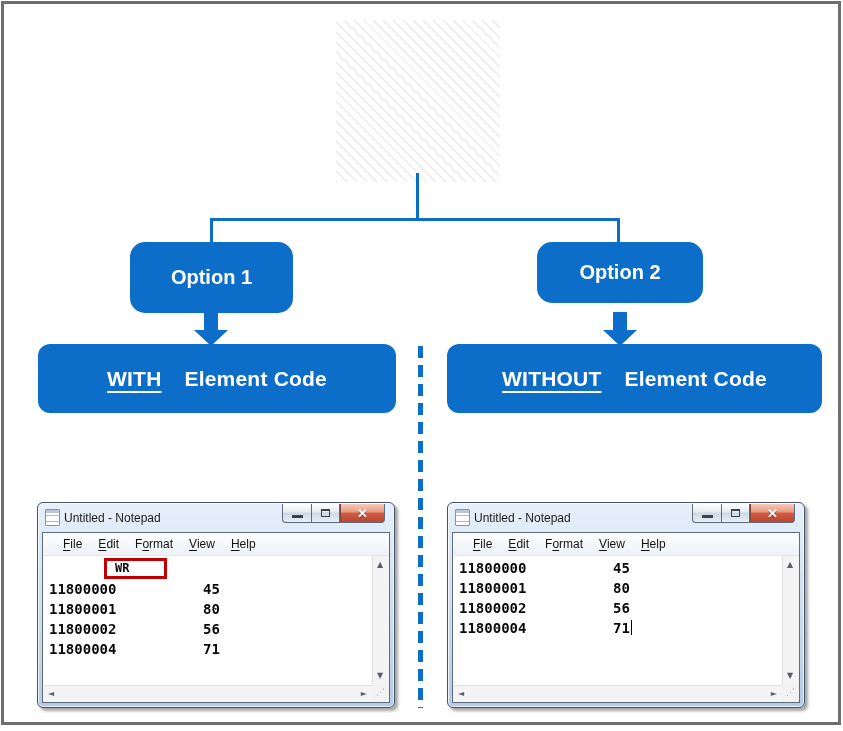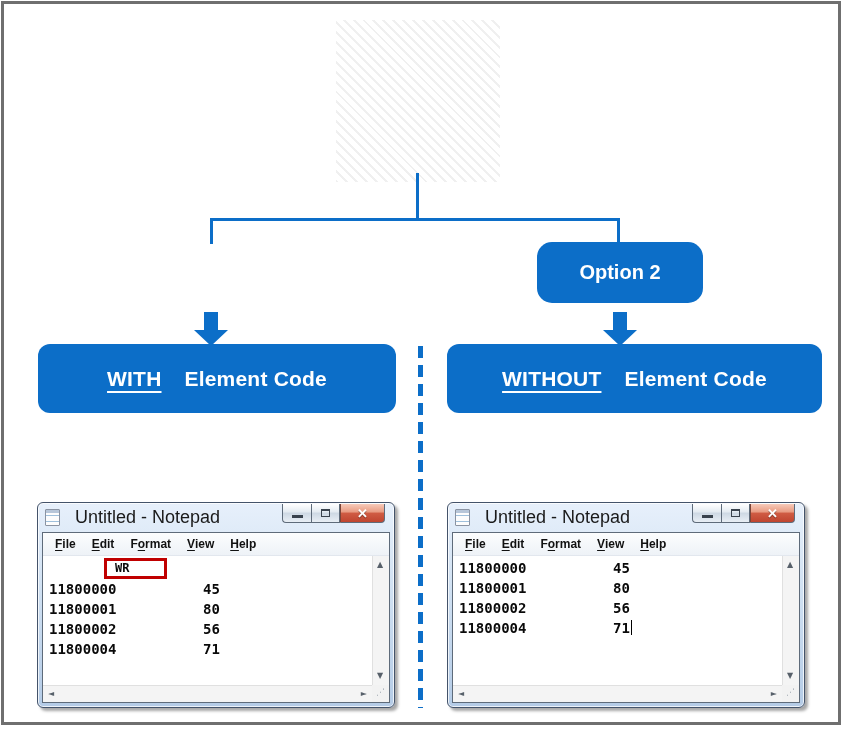--- a/index.html
+++ b/index.html
@@ -81,39 +81,39 @@
   }
   .np-left  { left:37px;  top:502px; }
   .np-right { left:447px; top:502px; }
 
   .np-titlebar { position:absolute; top:0; left:0; right:0; height:29px;
     display:flex; align-items:center; padding:0 7px; }
   .np-appicon { width:15px; height:17px; background:#fdfdfd; border:1px solid #8a93a2;
     background-image:linear-gradient(#b7c6d9 0 3px, transparent 3px),
       repeating-linear-gradient(180deg, transparent 0 5px, #9fc0dc 5px 6px);
     border-radius:1px; flex:none; }
-  .np-title { font-size:18px; color:#1a1a1a; margin-left:15px; }
+  .np-title { font-size:12px; color:#1a1a1a; margin-left:4px; }
 
   .np-controls { position:absolute; top:1px; right:9px; height:19px; display:flex; }
   .np-btn { width:29px; height:19px; border:1px solid #5e6b7a; border-top:none;
     background:linear-gradient(#ffffff, #e3eaf1 45%, #cdd8e3 50%, #e8eef5);
     display:flex; align-items:center; justify-content:center; position:relative; }
   .np-btn.minb { border-radius:0 0 0 4px; border-right:none; }
   .np-btn.maxb { }
   .np-btn.closeb { width:45px; border-radius:0 0 4px 0; border-left-color:#7c4437;
     background:linear-gradient(#f7cab9, #e89a81 45%, #d05c44 50%, #bf4530);
     color:#fff; font-weight:bold; font-size:13px; text-shadow:0 1px 1px rgba(0,0,0,0.4); }
   .glyph-min { width:11px; height:3px; background:#39424d; margin-top:7px; }
   .glyph-max { width:9px; height:8px; border:1px solid #39424d; border-top:2px solid #39424d; background:transparent; }
 
   .np-inner { position:absolute; left:4px; right:4px; top:29px; bottom:4px;
     border:1px solid #5e6b7a; background:#fff; display:flex; flex-direction:column; }
   .np-menubar { height:23px; flex:none; background:linear-gradient(#fcfdfe,#eef2f7);
-    border-bottom:1px solid #e2e7ee; display:flex; align-items:center; padding-left:4px;
-    font-size:12px; color:#111;font-weight:bold; }
+    border-bottom:1px solid #e2e7ee; display:flex; align-items:center; padding-left:12px;
+    font-size:12px; color:#111; }
   .menu-item { padding:4px 8px; }
   .menu-item u { text-underline-offset:2px; }
 
   .np-body { flex:1; position:relative; background:#fff; }
   .np-text { position:absolute; left:0; top:0; right:17px; bottom:17px; overflow:hidden;
     padding:2px 0 0 6px; font-family:"DejaVu Sans Mono", monospace; font-size:14px;
     font-weight:bold; color:#0a0a0a; cursor:text; }
   .np-row { position:relative; line-height:20px; white-space:pre; }
   .np-val { position:absolute; left:154px; top:0; }
   .caret { display:inline-block; width:1px; height:15px; background:#000; margin-left:1px; vertical-align:-2px; }
@@ -141,20 +141,23 @@
 <div class="canvas">
   <div class="outer-border"></div>
 
   <div class="hatch"></div>
 
   <div class="conn v-icon"></div>
   <div class="conn h-line"></div>
   <div class="conn v-left"></div>
   <div class="conn v-right"></div>
 
+  <div class="opt-box opt1">
+    <span>Option 1</span>
+  </div>
   <div class="opt-box opt2">
     <span>Option 2</span>
   </div>
 
   <div class="arrow-stem a1s"></div>
   <div class="arrow-head a1h"></div>
   <div class="arrow-stem a2s"></div>
   <div class="arrow-head a2h"></div>
 
   <div class="result-box res1">

